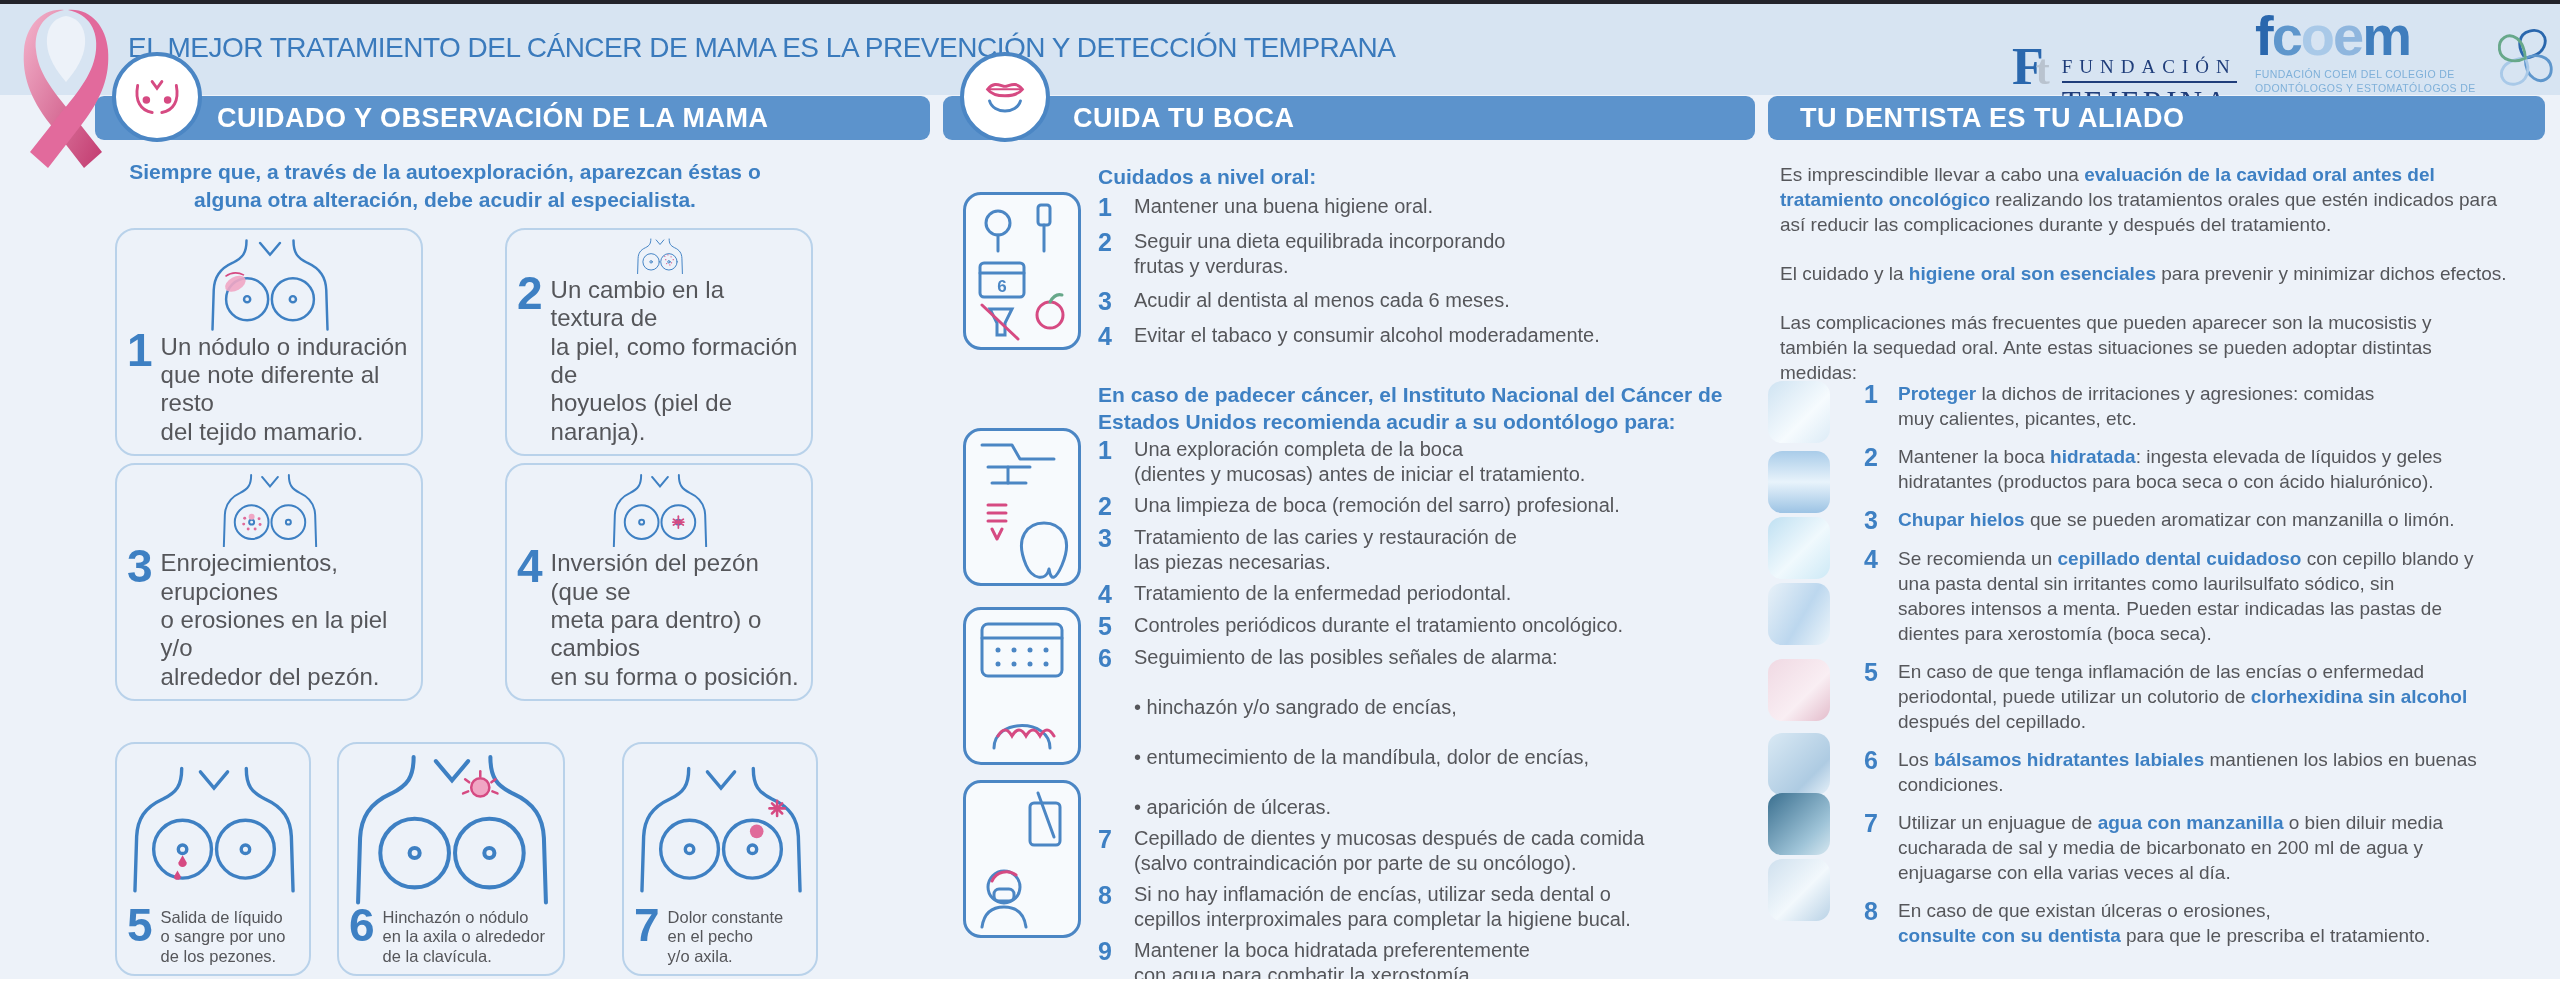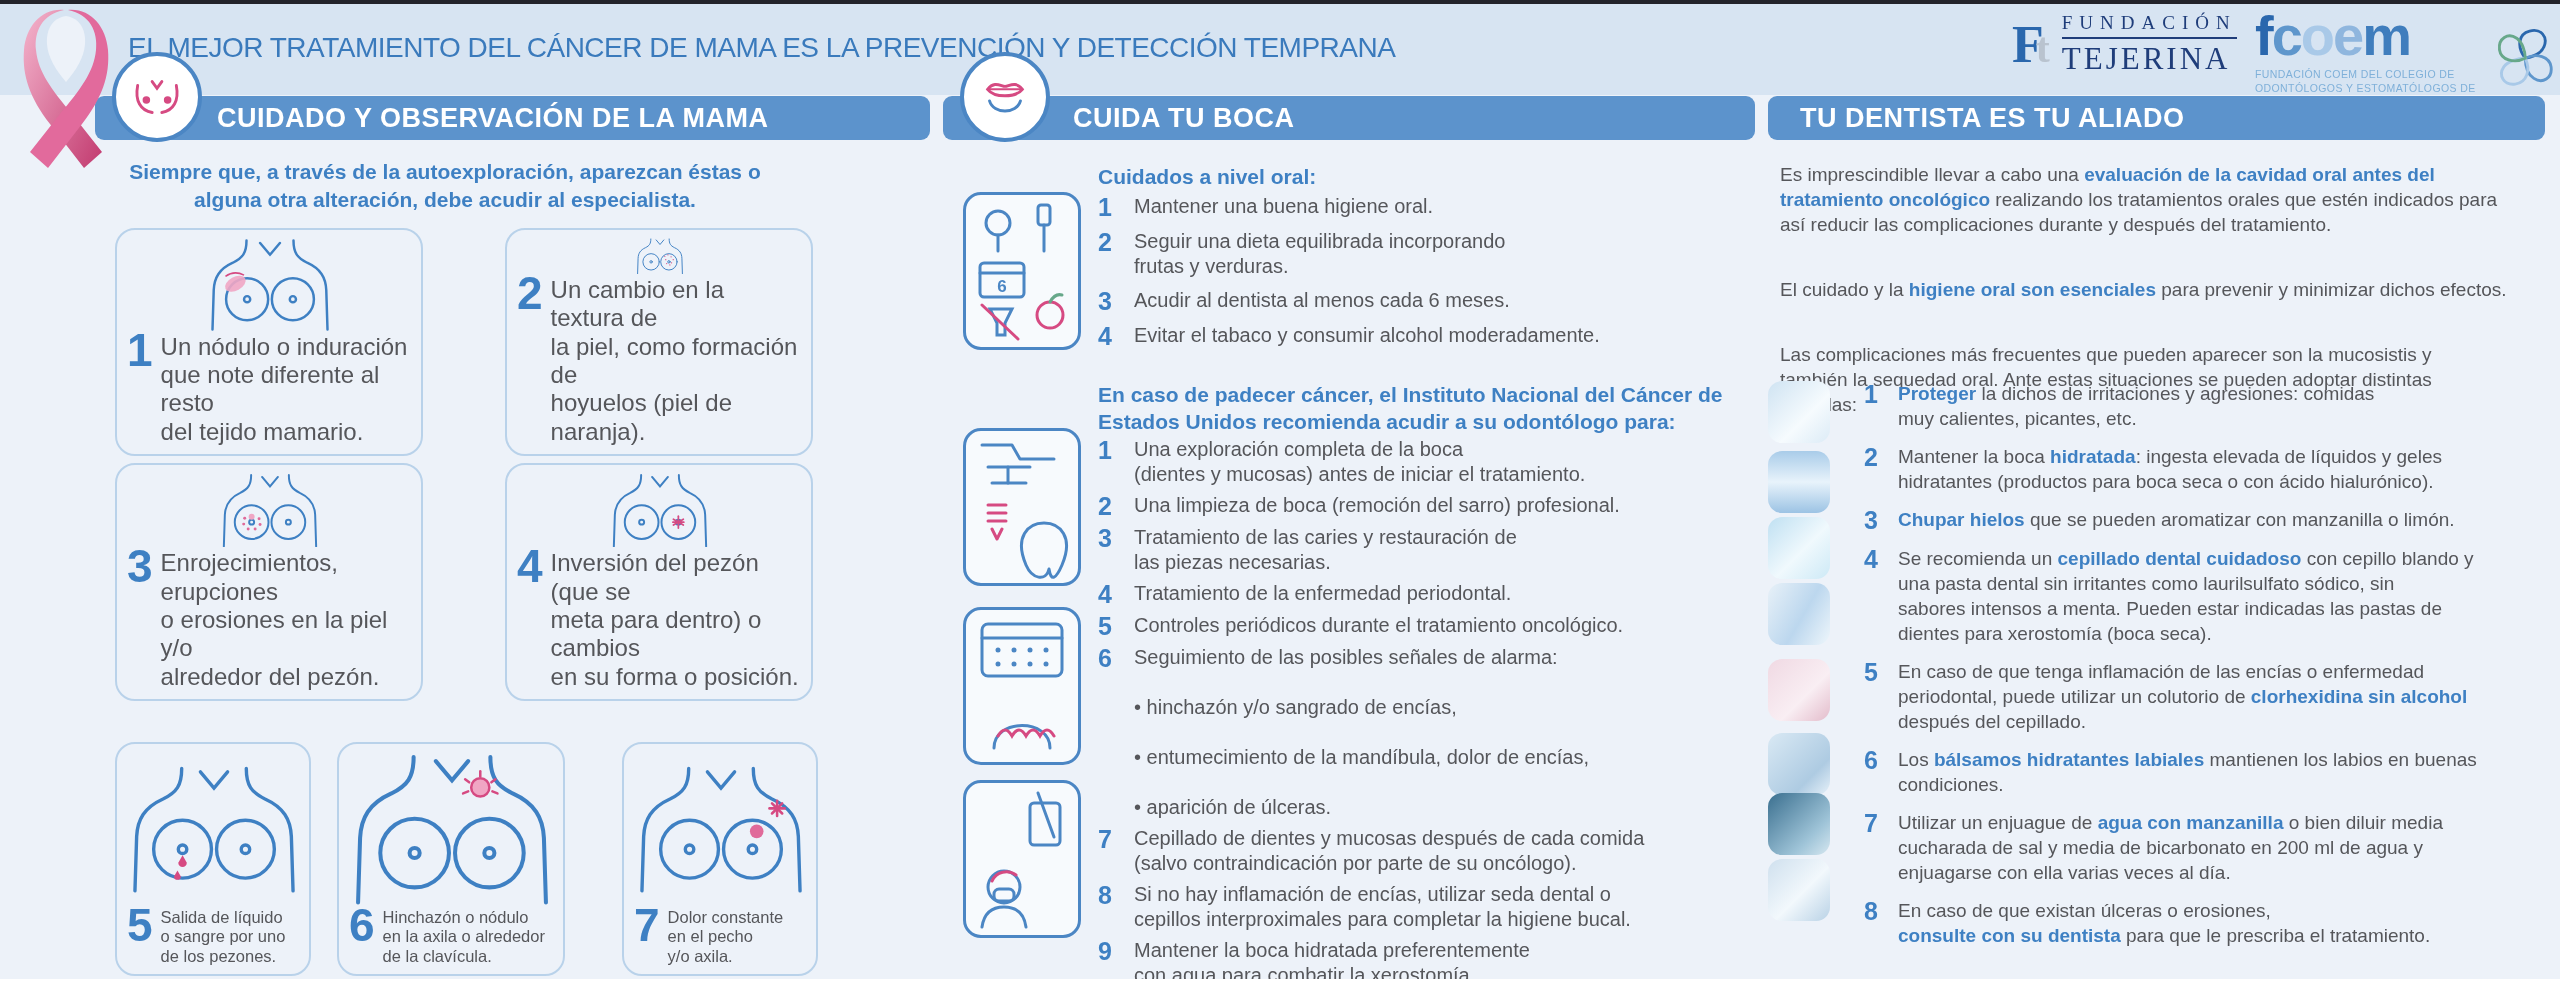--- a/index.html
+++ b/index.html
@@ -11,21 +11,21 @@
   .band { position:absolute; left:0; top:0; width:100%; height:95px; background:#d7e4f2; }
   .page-title { position:absolute; left:128px; top:0; height:95px; display:flex; align-items:center;
      font-size:28px; font-weight:normal; color:#3a7abc; letter-spacing:-0.5px; width:1850px; }
   .ribbon { position:absolute; left:14px; top:6px; z-index:10; }
 
   
   .tejerina { position:absolute; left:2012px; top:12px; display:flex; align-items:center; gap:12px; }
   .ft-mark { font-family:"Liberation Serif", serif; line-height:1; }
   .ft-f { font-size:52px; font-weight:bold; color:#2a67ad; }
   .ft-t { font-size:42px; font-weight:bold; color:#b9c3cf; margin-left:-8px; }
-  .tj-text { display:flex; flex-direction:column; font-family:"Liberation Serif", serif; color:#1f3d7a; }
+  .tj-text { display:flex; flex-direction:column; font-family:"Liberation Serif", serif; color:#1f3d7a;margin-top:44px; }
   .tj-l1 { font-size:19px; letter-spacing:7px; border-bottom:2px solid #1f3d7a; padding-bottom:3px; }
   .tj-l2 { font-size:31px; letter-spacing:3px; margin-top:2px; }
   .fcoem { position:absolute; left:2255px; top:8px; display:flex; align-items:center; gap:10px; }
   .fcoem-word { font-size:56px; font-weight:bold; letter-spacing:-2px; line-height:1; }
   .fcoem-tag { font-size:10.5px; color:#7fb0d9; letter-spacing:0.4px; line-height:1.35; margin-top:3px; }
 
   
   .secbar { position:absolute; top:96px; height:44px; background:#5c93cc; border-radius:9px;
      color:#fff; display:flex; align-items:center; font-weight:bold; font-size:27px; letter-spacing:0.5px; z-index:2; }
   .circ { position:absolute; top:52px; width:90px; height:90px; background:#fff; border:4px solid #4b86c4;
@@ -47,21 +47,21 @@
   .vlist { position:absolute; display:flex; flex-direction:column; }
   .vlist .li { display:flex; align-items:flex-start; }
   .vlist .num { width:36px; flex:none; font-size:25px; font-weight:bold; color:#3e80c3; line-height:1; padding-top:1px; }
   .vlist .txt { flex:1; font-size:20px; line-height:25px; color:#55565a; white-space:pre-line; }
   .list1 { gap:9px; }
   .list2 { gap:6px; }
   .iconbox { position:absolute; left:963px; width:118px; height:158px; border:3px solid #4b86c4;
      border-radius:18px; background:#f7fafd; display:flex; align-items:center; justify-content:center; }
 
   
-  .paras { position:absolute; left:1780px; top:162px; width:730px; display:flex; flex-direction:column; gap:40px; }
+  .paras { position:absolute; left:1780px; top:162px; width:730px; display:flex; flex-direction:column; gap:24px; }
   .paras p { font-size:19px; line-height:25px; color:#55565a; white-space:pre-line; }
   .hl { color:#3e80c3; font-weight:bold; }
   .c3list { position:absolute; left:1768px; top:381px; width:780px; }
   .c3items { margin-left:96px; display:flex; flex-direction:column; gap:13px; }
   .c3items .li { display:flex; align-items:flex-start; }
   .c3items .num { width:34px; flex:none; font-size:25px; font-weight:bold; color:#3e80c3; line-height:1; padding-top:1px; }
   .c3items .txt { flex:1; font-size:19px; line-height:25px; color:#55565a; white-space:pre-line; }
   .thumb { position:absolute; left:0; width:62px; height:62px; border-radius:14px; }
   .t1 { background:linear-gradient(135deg,#cfe3f2,#f6fbfe 60%,#dcebf6); }
   .t2 { background:linear-gradient(180deg,#a9cce9,#e8f3fb 50%,#9cc3e4); }

